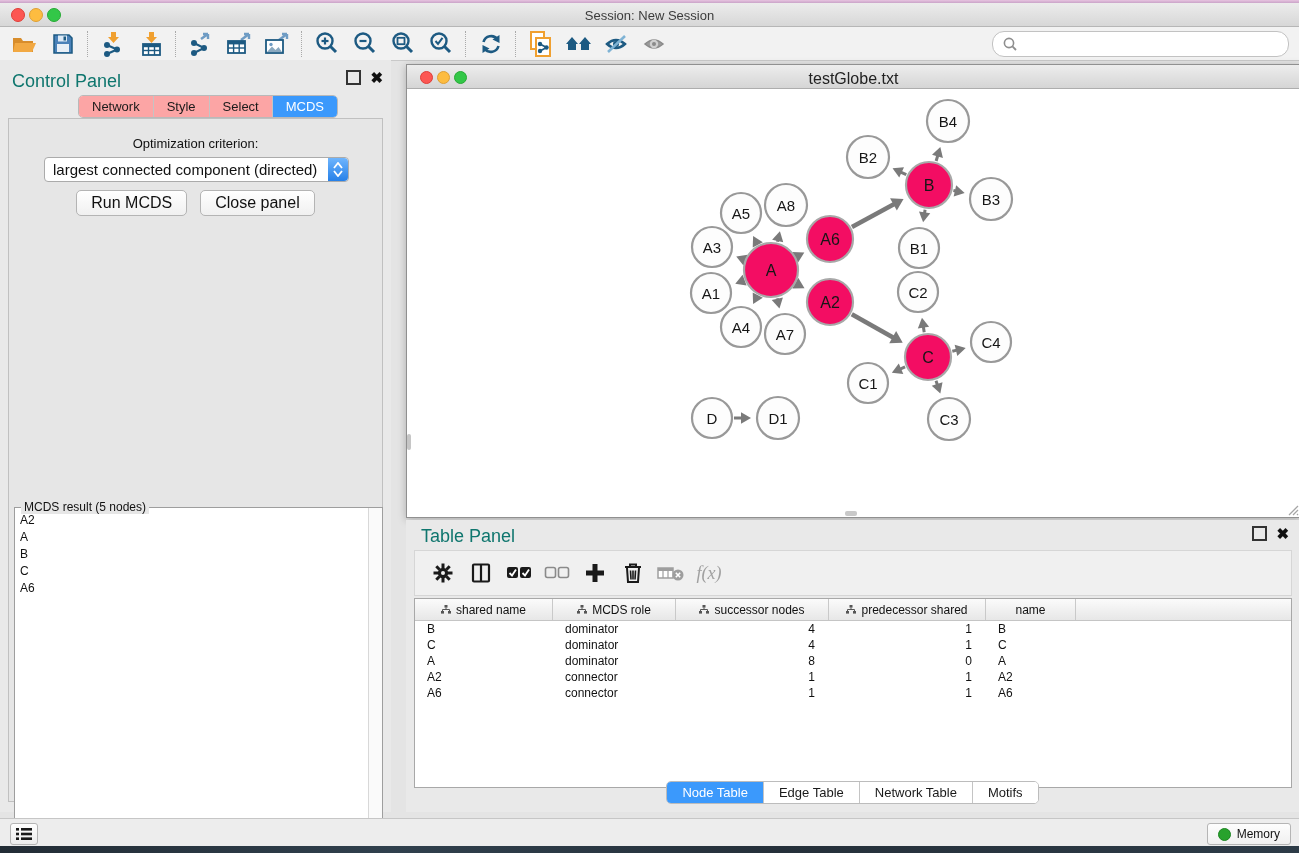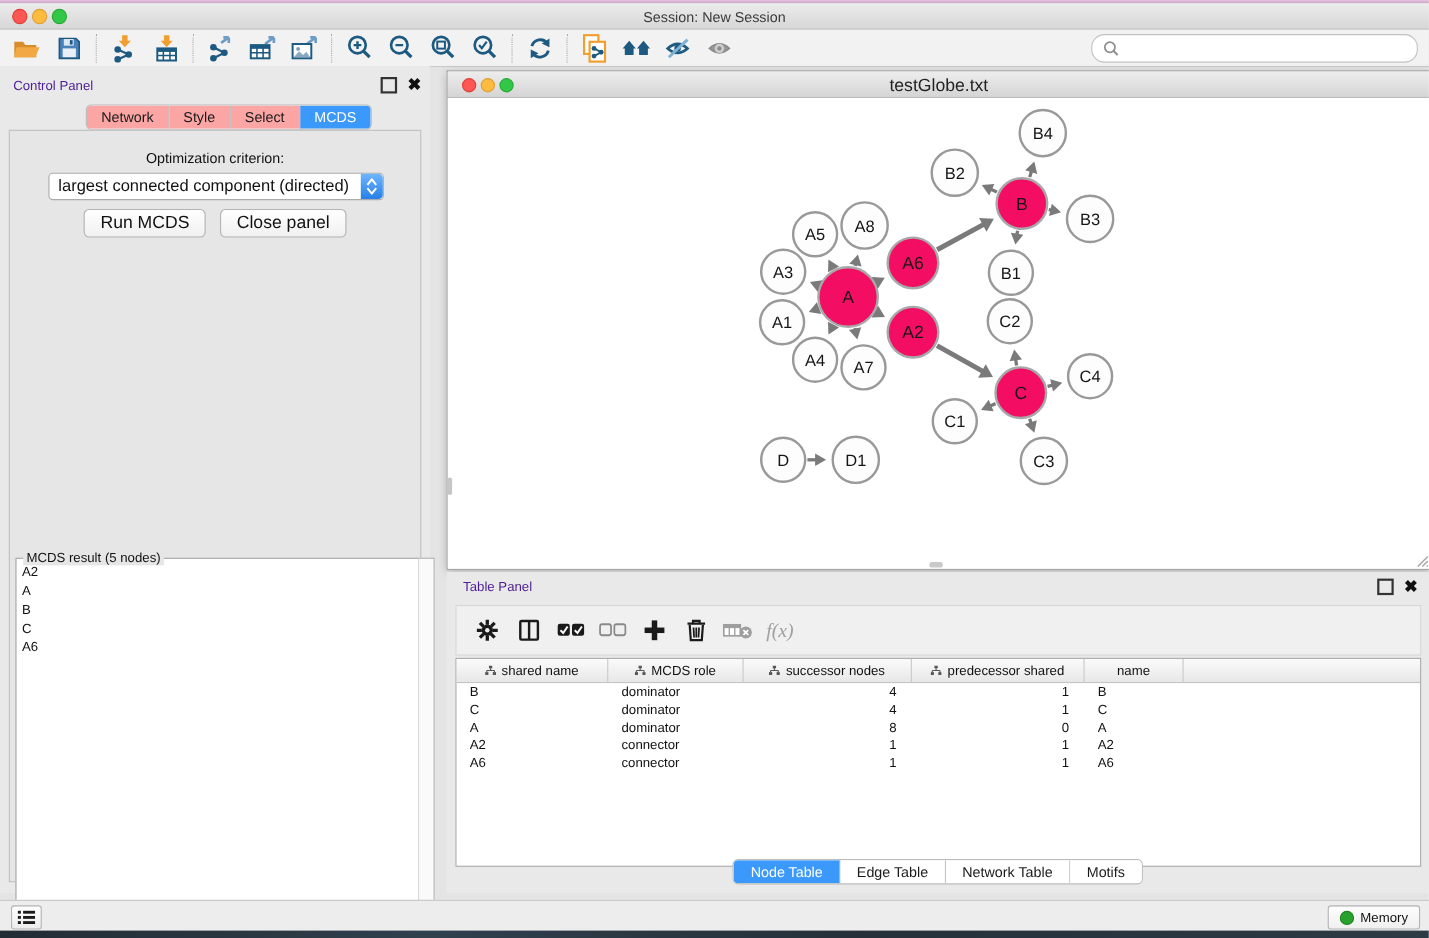--- a/index.html
+++ b/index.html
@@ -17,36 +17,36 @@
   .win-title{left:0;top:5px;width:1299px;text-align:center;font-size:13px;color:#3c3c3c;}
 
   .toolbar{left:0;top:27px;width:1299px;height:33px;background:#f2f2f2;border-bottom:1px solid #c9c9c9;display:flex;align-items:center;}
   .tb-btn{width:38px;height:30px;display:flex;align-items:center;justify-content:center;flex:0 0 auto;}
   .tb-sep{width:1px;height:26px;border-left:1px dotted #aaa;margin:0 5px;flex:0 0 auto;}
   .search-wrap{position:absolute;right:10px;top:4px;width:295px;height:24px;background:#fff;border:1px solid #c2c2c2;border-radius:12px;display:flex;align-items:center;}
   .search-wrap input{border:none;outline:none;background:transparent;flex:1;font-size:12px;height:18px;font-family:"Liberation Sans",sans-serif;}
 
   
   .control-panel{left:0;top:60px;width:391px;height:752px;background:#e9e9e9;}
-  .panel-head{position:absolute;left:12px;top:11px;font-size:12px;color:#4c1d95;}
+  .panel-head{position:absolute;left:12px;top:11px;font-size:18px;color:#0f766e;}
   .panel-icons{position:absolute;right:8px;top:10px;display:flex;gap:9px;align-items:center;}
   .float-ic{width:11px;height:11px;border:2px solid #333;}
   .close-ic{font-size:15px;font-weight:bold;color:#111;line-height:11px;}
   .ctabs{position:absolute;left:78px;top:35px;display:flex;border:1px solid #b9b9b9;border-radius:5px;overflow:hidden;background:#fff;}
   .ctab{padding:3px 13px;font-size:13px;color:#1a1a1a;background:#fca5a5;border-right:1px solid #c4c4c4;cursor:default;}
   .ctab:last-child{border-right:none;}
   .ctab.active{background:#3b99fc;color:#fff;}
   .cp-inner{position:absolute;left:8px;top:58px;width:373px;height:682px;border:1px solid #c0c0c0;background:#e6e6e6;}
   .opt-label{position:absolute;left:0;top:17px;width:100%;text-align:center;font-size:13px;color:#111;}
   .criterion{position:absolute;left:35px;top:38px;width:303px;height:23px;background:#fff;border:1px solid #ababab;border-radius:4px;display:flex;align-items:center;}
   .criterion .val{flex:1;font-size:15px;padding-left:8px;color:#111;white-space:nowrap;}
   .stepper{width:20px;height:23px;border-radius:0 4px 4px 0;background:linear-gradient(#6fb5fd,#2680e8);display:flex;flex-direction:column;align-items:center;justify-content:center;gap:1px;}
   .btn-row{position:absolute;left:0;top:71px;width:100%;display:flex;justify-content:center;gap:13px;}
   .mac-btn{background:linear-gradient(#ffffff,#f0f0f0);border:1px solid #b4b4b4;border-radius:5px;font-size:16px;color:#111;padding:3px 14px;}
-  .result-box{position:absolute;left:5px;top:388px;width:367px;height:341px;border:1px solid #9e9e9e;background:#fff;padding-left:12px;}
+  .result-box{position:absolute;left:5px;top:388px;width:367px;height:341px;border:1px solid #9e9e9e;background:#fff;}
   .result-legend{position:absolute;left:6px;top:-8px;background:#e6e6e6;font-size:12px;color:#111;padding:0 3px;}
   .result-list{position:absolute;left:1px;top:3px;right:14px;bottom:1px;overflow:hidden;}
   .result-item{font-size:12px;color:#111;padding:1.5px 0 1.5px 4px;}
   .result-scroll{position:absolute;top:0;right:0;bottom:0;width:13px;background:#fafafa;border-left:1px solid #d8d8d8;}
 
   
   .net-window{left:406px;top:64px;width:893px;height:452px;background:#fff;border:1px solid #909090;box-shadow:0 2px 8px rgba(0,0,0,.25);}
   .net-titlebar{position:absolute;left:0;top:0;right:0;height:23px;background:linear-gradient(#ededed,#d5d5d5);border-bottom:1px solid #adadad;}
   .net-title{position:absolute;left:0;top:5px;width:100%;text-align:center;font-size:16px;color:#222;}
   .nt-red{left:13px;}.nt-yellow{left:30px;}.nt-green{left:47px;}

